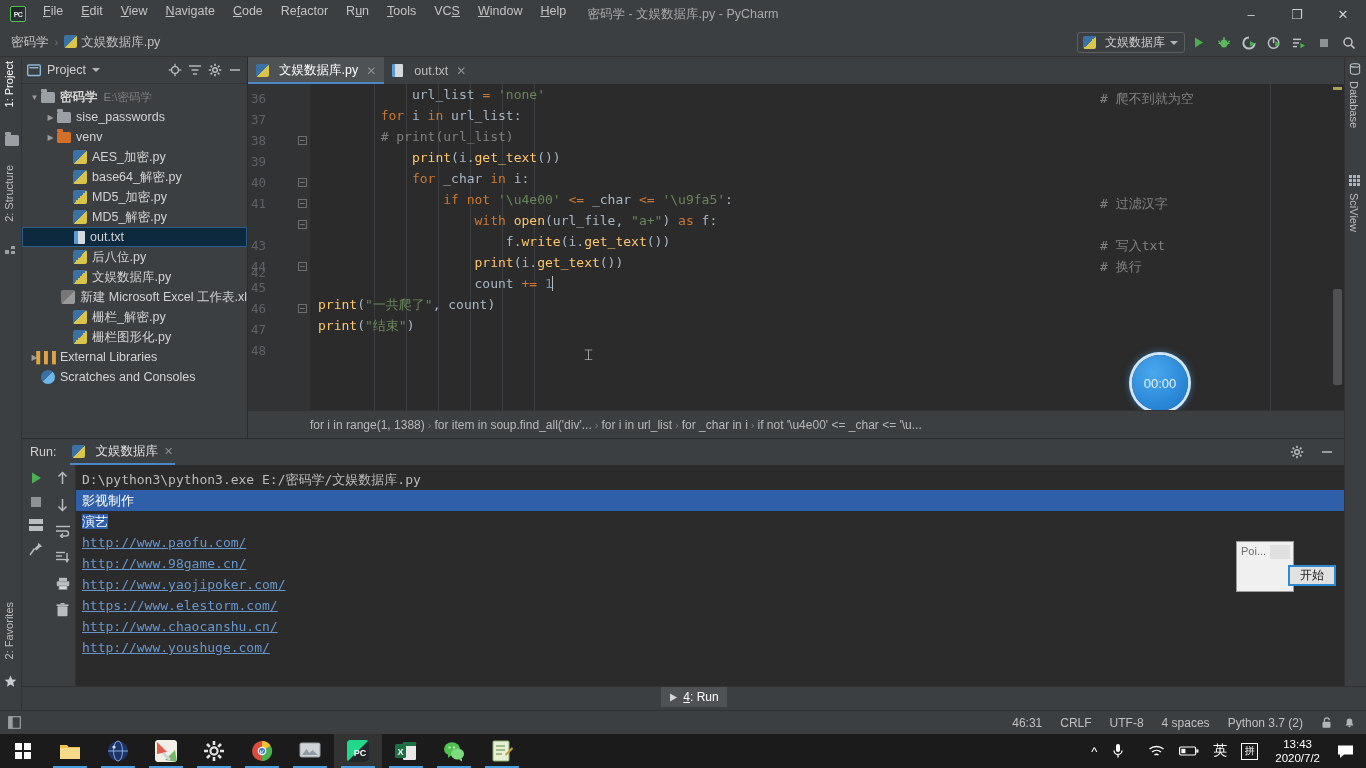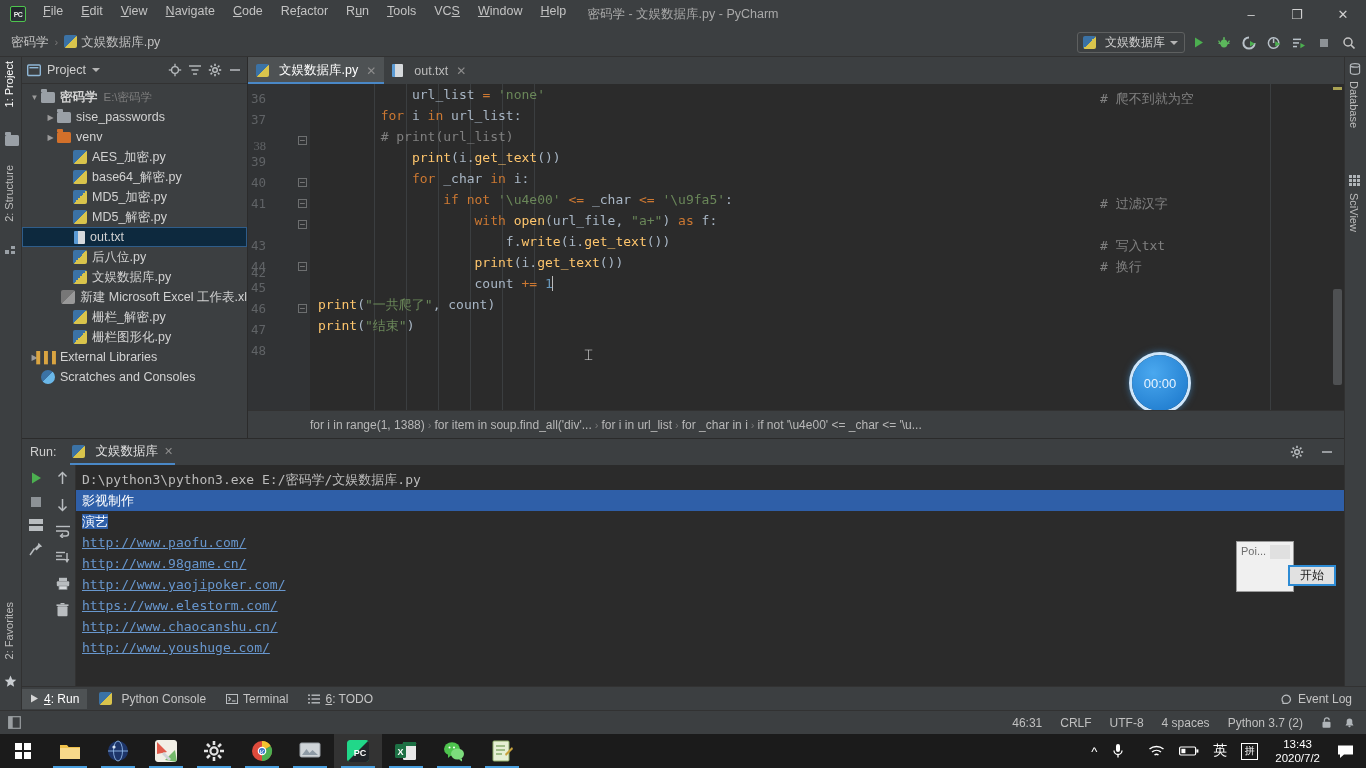--- a/index.html
+++ b/index.html
@@ -279,20 +279,21 @@
     font-size: 12px; color: #1a1a1a; display: flex; align-items: center; justify-content: center;
     font-family: "Liberation Sans", sans-serif;
     margin-left: 46px;
   }
 
   
   .toolbar-bottom {
     position: absolute; top: 686px; left: 22px; width: 1344px; height: 24px;
     background: #3c3f41; display: flex; align-items: center; gap: 4px;
     border-top: 1px solid #323232;
+    flex-direction: column;
   }
   .tw-tab {
     display: flex; align-items: center; gap: 5px; padding: 3px 8px;
     font-size: 12px; color: #c5c5c5;
   }
   .tw-tab.active { background: #4e5254; color: #ffffff; }
   .tw-tab u { text-decoration: underline; }
   .toolbar-bottom .sp { flex: 1; }
   .evlog { display:flex; align-items:center; gap:5px; font-size:12px; color:#c5c5c5; padding-right:14px; }
 
@@ -636,21 +637,21 @@
         <div class="etab">
           <span class="txt-ico"></span>
           <span>out.txt</span>
           <span class="x">✕</span>
         </div>
       </div>
     <div class="code-area">
       <div class="gutter">
           <div class="gnum" style="top: 4px; line-height: 21px;">36</div>
           <div class="gnum" style="top: 25px; line-height: 21px;">37</div>
-          <div class="gnum" style="top: 52px; line-height: 21px; font-family: Liberation Serif, serif;">38</div>
+          <div class="gnum" style="top: 46px; line-height: 21px;">38</div>
           <div class="fold" style="top: 52px;">–</div>
           <div class="gnum" style="top: 67px; line-height: 21px;">39</div>
           <div class="gnum" style="top: 88px; line-height: 21px;">40</div>
           <div class="fold" style="top: 94px;">–</div>
           <div class="gnum" style="top: 109px; line-height: 21px;">41</div>
           <div class="fold" style="top: 115px;">–</div>
           <div class="gnum" style="top: 130px; line-height: 21px; margin-top: 48px;">42</div>
           <div class="fold" style="top: 136px;">–</div>
           <div class="gnum" style="top: 151px; line-height: 21px;">43</div>
           <div class="gnum" style="top: 172px; line-height: 21px;">44</div>

